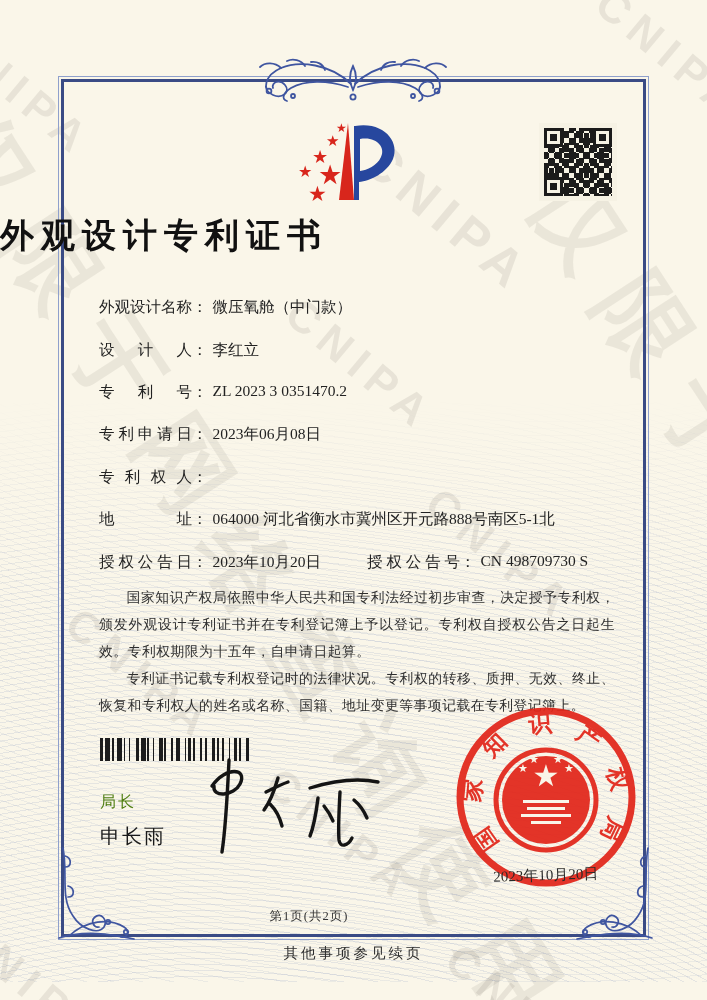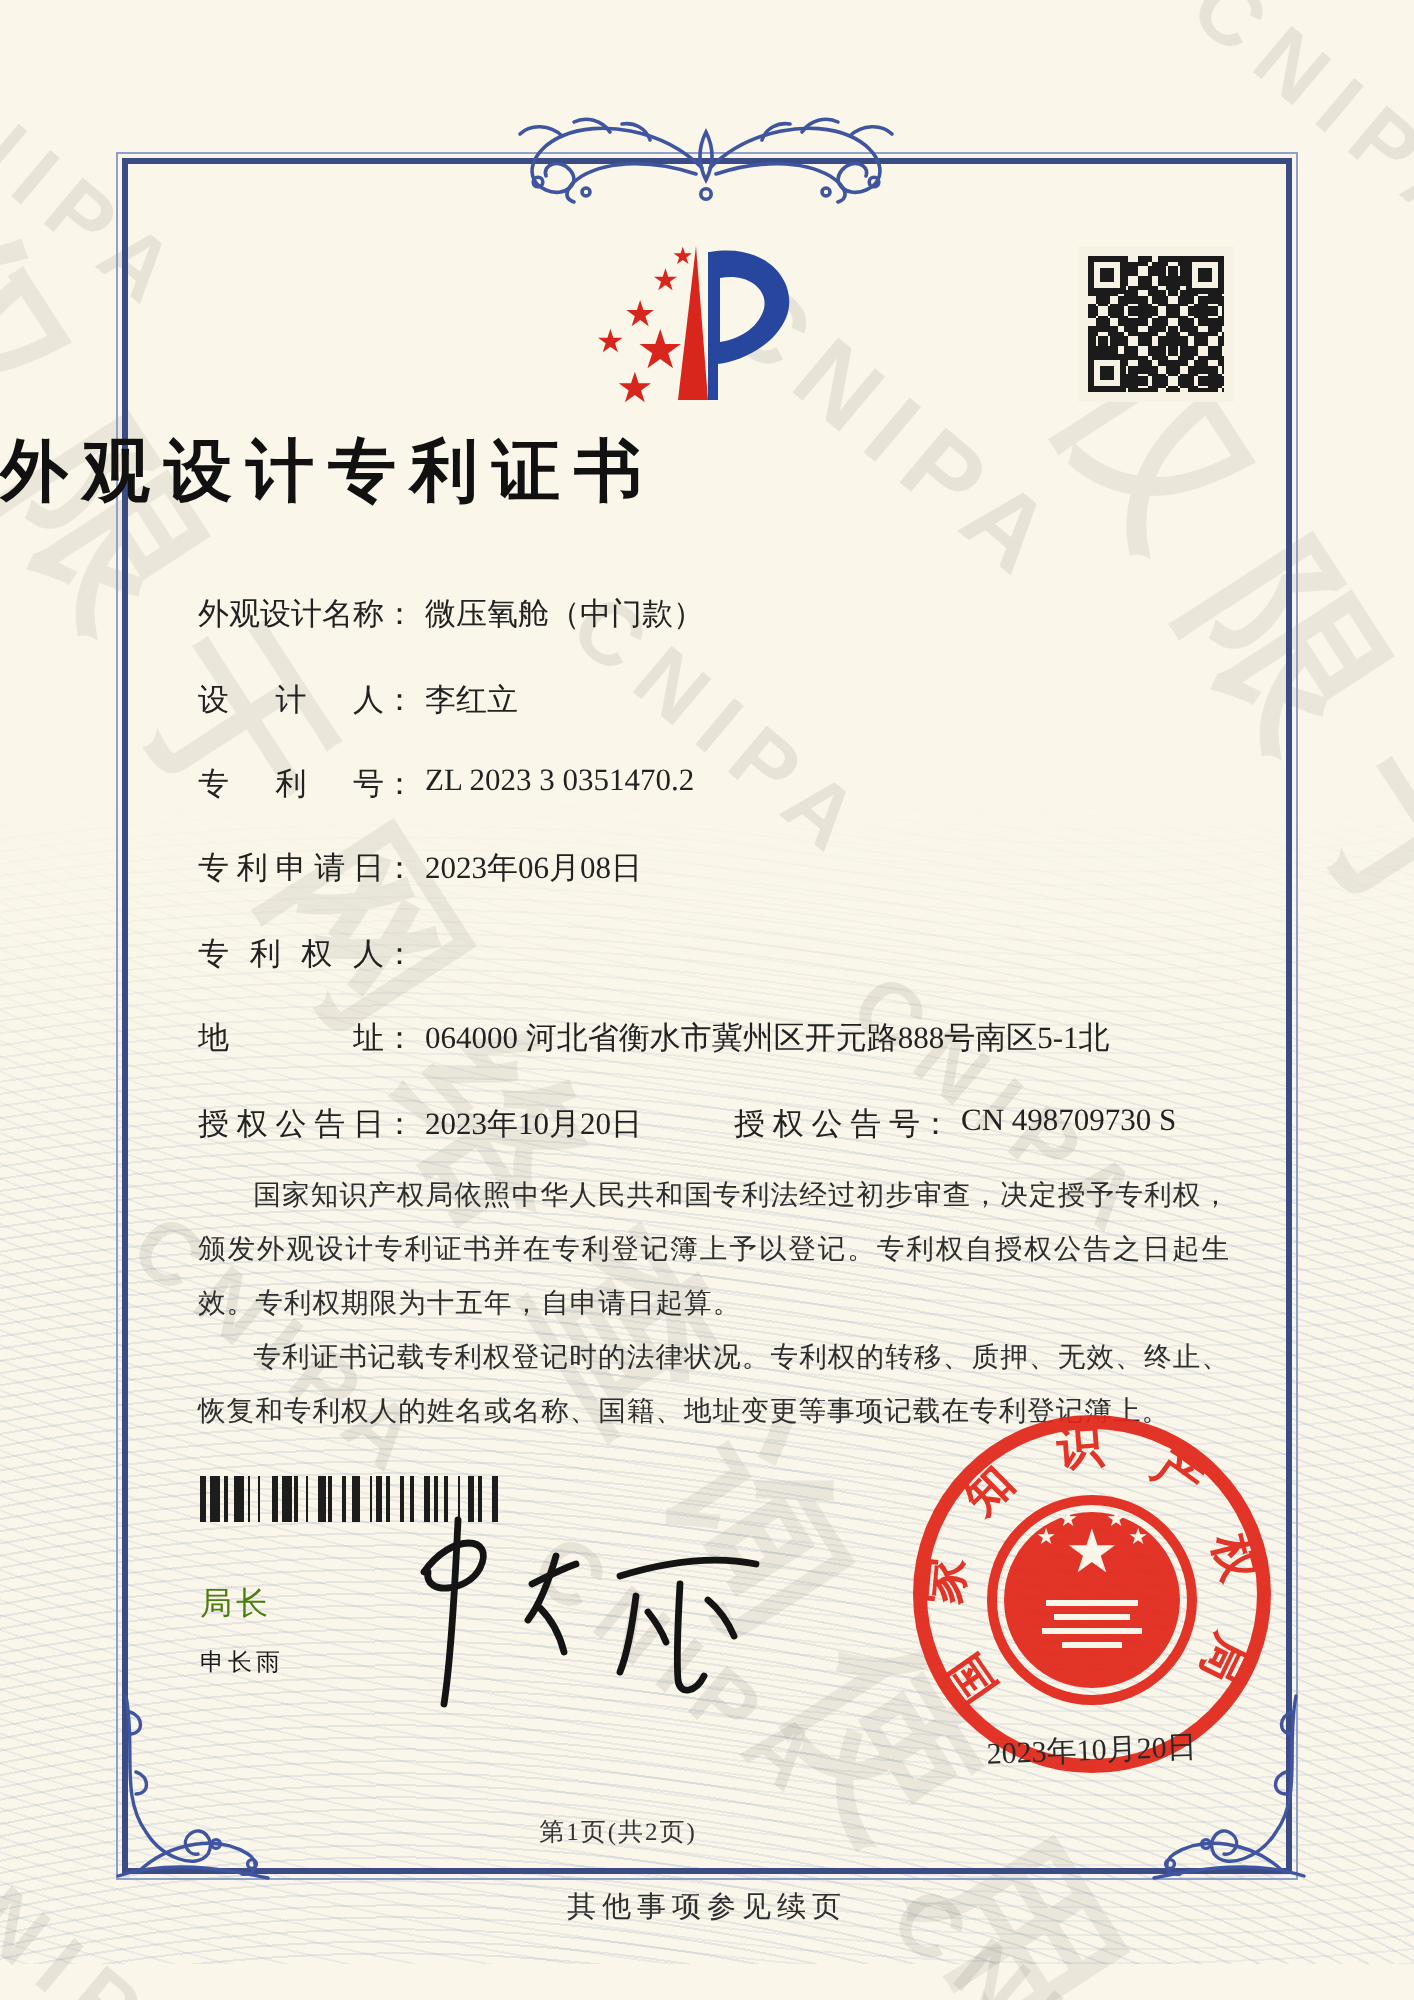--- a/index.html
+++ b/index.html
@@ -67,21 +67,21 @@
   .paras { position:absolute; left:99px; top:585px; width:516px; font-size:13.8px;
     line-height:1.95; color:#2e2e2e; letter-spacing:.5px; }
   .paras p { text-indent:2em; text-align:justify; }
 
   #barcode { position:absolute; left:100px; top:738px; width:200px; height:23px; white-space:nowrap; overflow:hidden; }
   #barcode i { display:inline-block; height:100%; }
   #barcode i.b { background:#1d1d1d; }
 
   .signature { position:absolute; left:182px; top:748px; }
   .signer-title { position:absolute; left:100px; top:792px; font-family:"Liberation Sans","DejaVu Sans",sans-serif; font-size:16px; color:#4d7c0f; letter-spacing:2px; }
-  .signer-name  { position:absolute; left:100px; top:823px; font-family:Liberation Sans, sans-serif; font-size:12px; color:#1a1a1a; letter-spacing:2px; }
+  .signer-name  { position:absolute; left:100px; top:823px; font-family:Liberation Sans, sans-serif; font-size:20px; color:#1a1a1a; letter-spacing:2px; }
 
   .seal { position:absolute; left:451px; top:700px; opacity:.93; }
 
   .page-info { position:absolute; left:0; width:618px; top:908px; text-align:center; font-size:12.5px; color:#333; letter-spacing:1px; }
   .cont-note { position:absolute; left:0; width:707px; top:944px; text-align:center; font-size:14.5px; color:#2e2e2e; letter-spacing:3px; }
 
   .ornament-top { position:absolute; left:247px; top:54px; z-index:3; }
   .corner { position:absolute; z-index:3; }
   .c-left { left:56px; top:846px; }
   .c-right { left:571px; top:846px; transform:scaleX(-1); }

